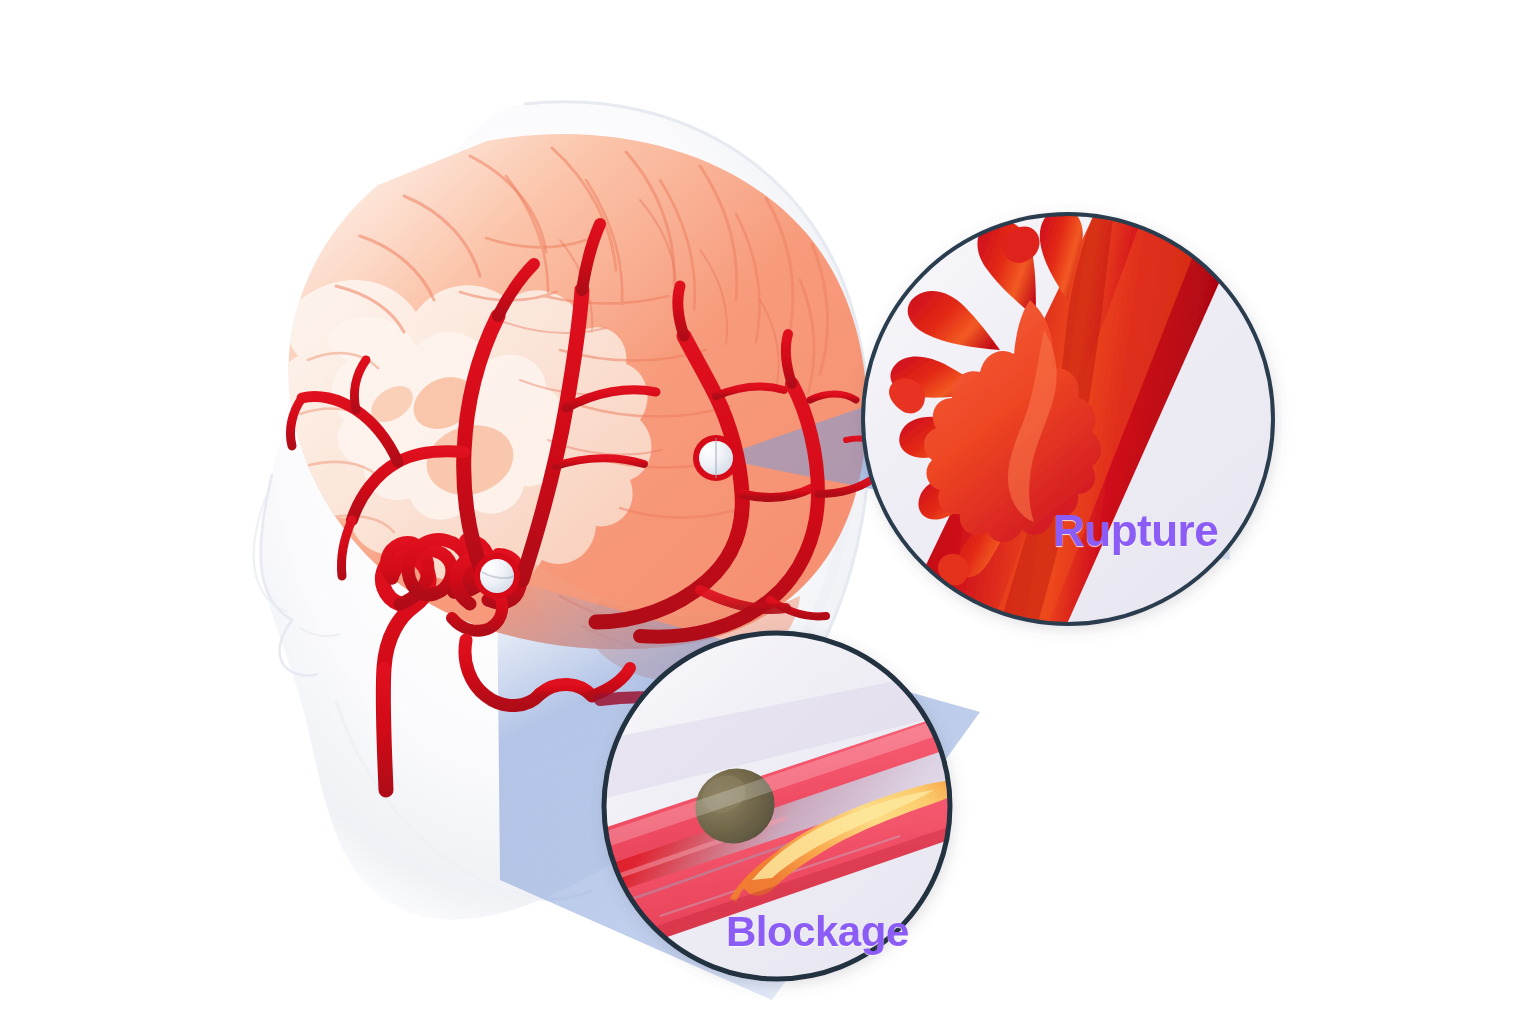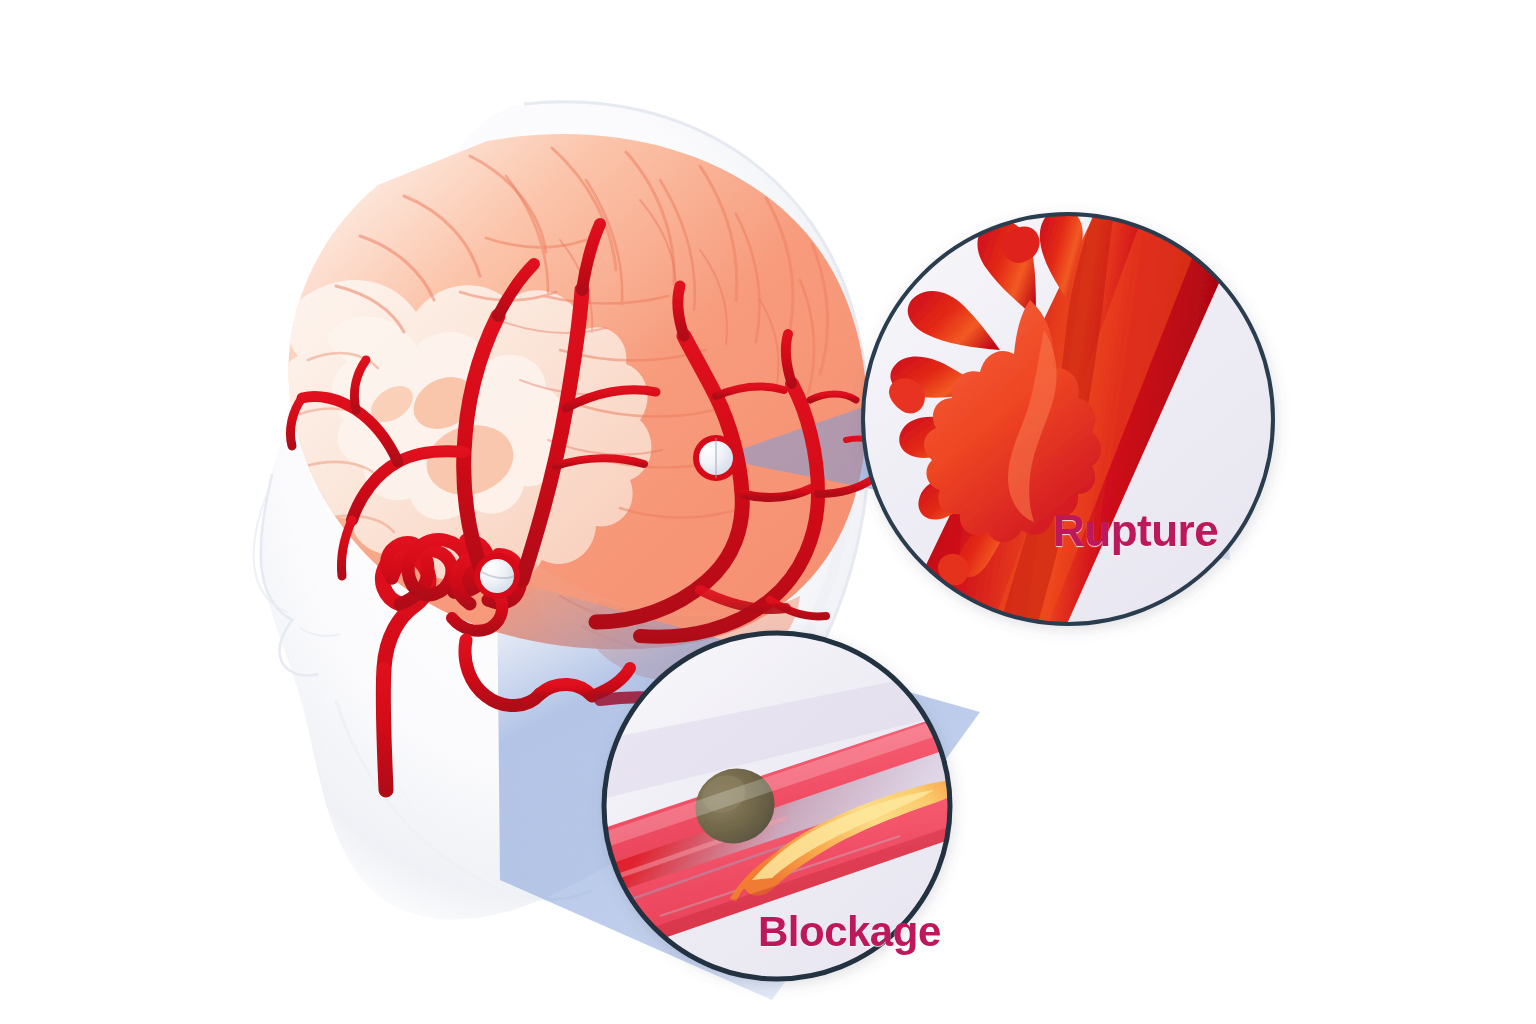--- a/index.html
+++ b/index.html
@@ -21,36 +21,35 @@
   #scene {
     position: absolute;
     inset: 0;
     width: 1536px;
     height: 1024px;
   }
   .callout-label {
     position: absolute;
     font-family: "Liberation Sans", sans-serif;
     font-weight: bold;
-    color: #be185d;
+    color: #8b5cf6;
     letter-spacing: -0.5px;
     white-space: nowrap;
     text-shadow: 0 1px 1px rgba(255,255,255,0.85);
     pointer-events: none;
   }
   #label-rupture {
     left: 1053px;
     top: 506px;
     font-size: 44px;
   }
   #label-blockage {
     left: 726px;
     top: 908px;
     font-size: 42px;
-    margin-left: 32px;
   }
 </style>
 </head>
 <body>
 
 <div id="stage">
 
   <svg id="scene" viewBox="0 0 1536 1024" xmlns="http://www.w3.org/2000/svg">
     <defs>
 

